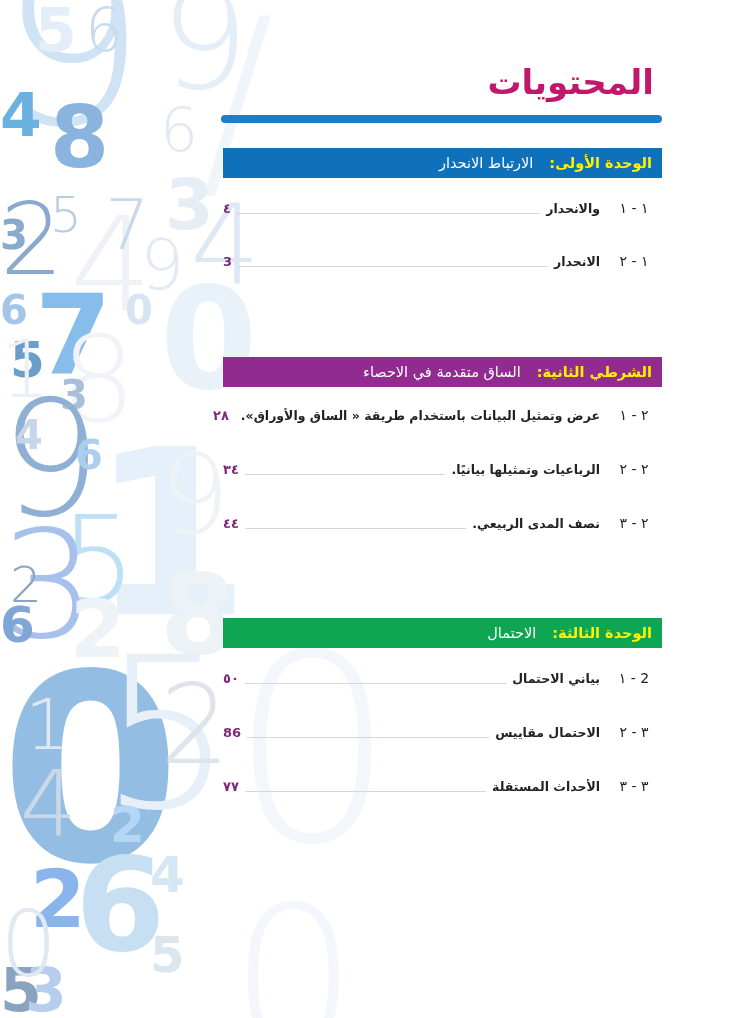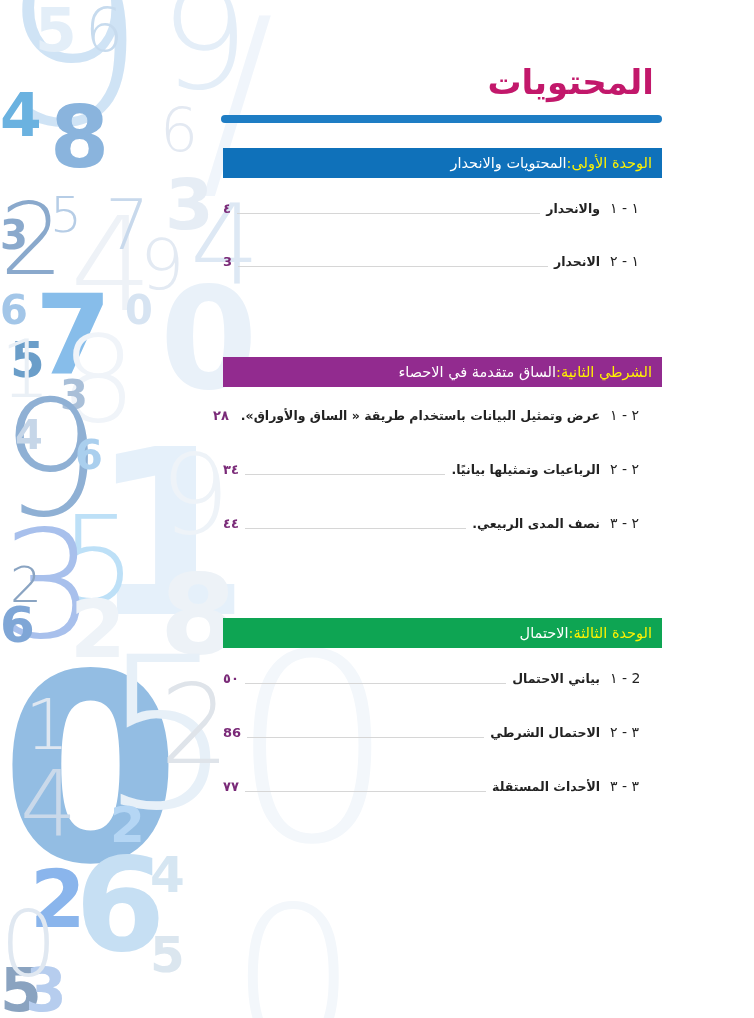--- a/index.html
+++ b/index.html
@@ -20,31 +20,31 @@
   }
   .title-rule {
     position:absolute; left:221px; top:115px; width:441px; height:8px;
     background:#1e7dc4; border-radius:4px;
   }
   .unit-header {
     position:absolute; left:223px; width:439px; height:30px;
     direction:rtl; display:flex; align-items:center; padding-right:10px; box-sizing:border-box;
     color:#ffffff; font-size:14.5px;
   }
-  .unit-header .unit-label { color:#fff200; font-weight:normal; margin-left:0; }
+  .unit-header .unit-label { color:#fff200; font-weight:bold; margin-left:16px; }
   .u1 { top:148px; background:#0f71ba; }
   .u2 { top:357px; background:#922b8f; }
   .u3 { top:618px; background:#0ea553; }
 
   .toc-row {
     position:absolute; left:223px; width:439px; height:22px;
     direction:rtl; display:flex; align-items:center;
     font-size:12.5px; color:#222;
   }
-  .toc-row .num { width:48px; text-align:left; font-size:14px; color:#222; flex:none; padding-right:4px; }
+  .toc-row .num { width:48px; text-align:center; font-size:14px; color:#222; flex:none; padding-right:4px; }
   .toc-row .title { font-weight:bold; white-space:nowrap; flex:none; margin-right:10px; }
   .toc-row .leader { flex:1; border-bottom:1px solid #d6d6d6; margin:0 6px; height:10px; }
   .toc-row .page { color:#7a2a78; font-weight:bold; font-size:13px; flex:none; }
 </style>
 </head>
 <body>
 
 <div class="bg-digits">
   <span class="d-thin" style="left:0px;top:-70px;font-size:230px;color:#cfe3f5;">9</span>
   <span class="d-bold" style="left:35px;top:0px;font-size:60px;color:#e3eef8;">5</span>
@@ -96,21 +96,21 @@
   <span class="d-thin" style="left:0px;top:900px;font-size:90px;color:#e0e8f1;">0</span>
   <span class="d-thin" style="left:230px;top:620px;font-size:260px;color:#f3f7fb;">0</span>
   <span class="d-thin" style="left:230px;top:880px;font-size:200px;color:#f3f7fb;">0</span>
 </div>
 
 <div class="page-title">المحتويات</div>
 <div class="title-rule"></div>
 
 <div class="unit-header u1">
   <span class="unit-label">الوحدة الأولى:</span>
-  <span>المحتويات والانحدار</span>
+  <span>الارتباط الانحدار</span>
 </div>
 <div class="toc-row" style="top:197px;">
   <span class="num">١ - ١</span>
   <span class="title">والانحدار</span>
   <span class="leader"></span>
   <span class="page">٤</span>
 </div>
 <div class="toc-row" style="top:250px;">
   <span class="num">١ - ٢</span>
   <span class="title">الانحدار</span>
@@ -146,21 +146,21 @@
   <span>الاحتمال</span>
 </div>
 <div class="toc-row" style="top:667px;">
   <span class="num">2 - ١</span>
   <span class="title">بياني الاحتمال</span>
   <span class="leader"></span>
   <span class="page">٥٠</span>
 </div>
 <div class="toc-row" style="top:721px;">
   <span class="num">٣ - ٢</span>
-  <span class="title">الاحتمال الشرطي</span>
+  <span class="title">الاحتمال مقاييس</span>
   <span class="leader"></span>
   <span class="page">86</span>
 </div>
 <div class="toc-row" style="top:775px;">
   <span class="num">٣ - ٣</span>
   <span class="title">الأحداث المستقلة</span>
   <span class="leader"></span>
   <span class="page">٧٧</span>
 </div>
 

